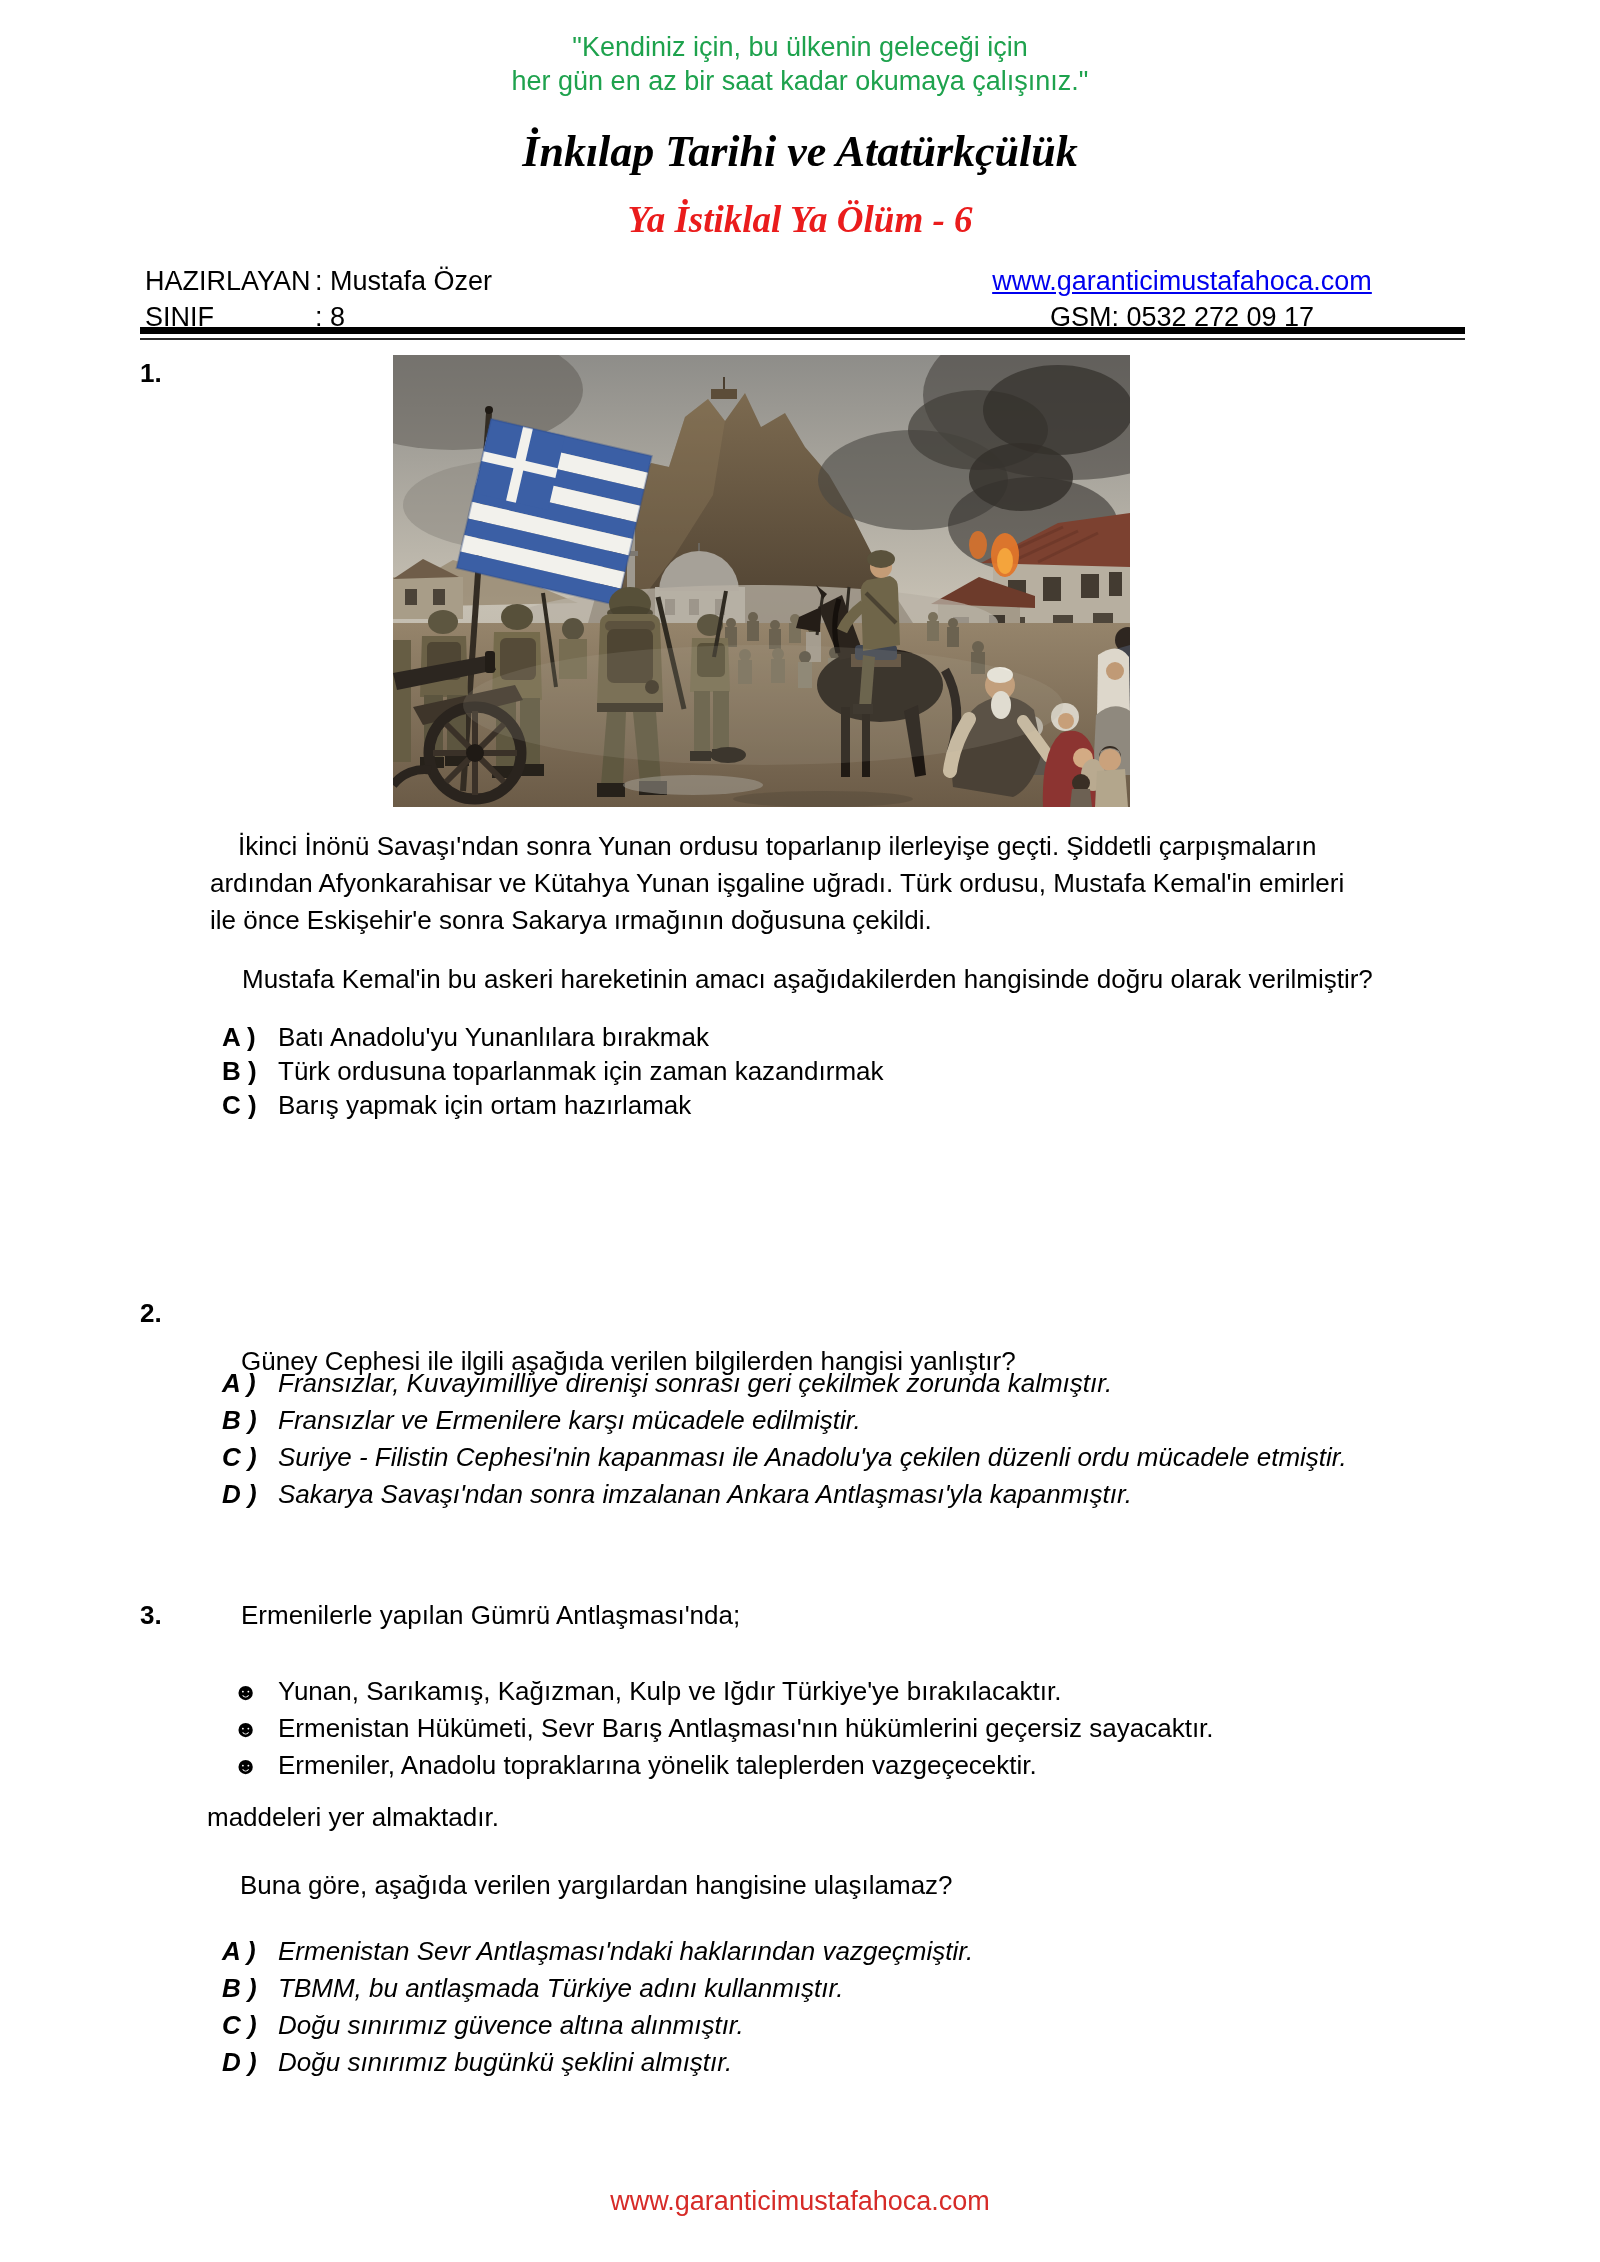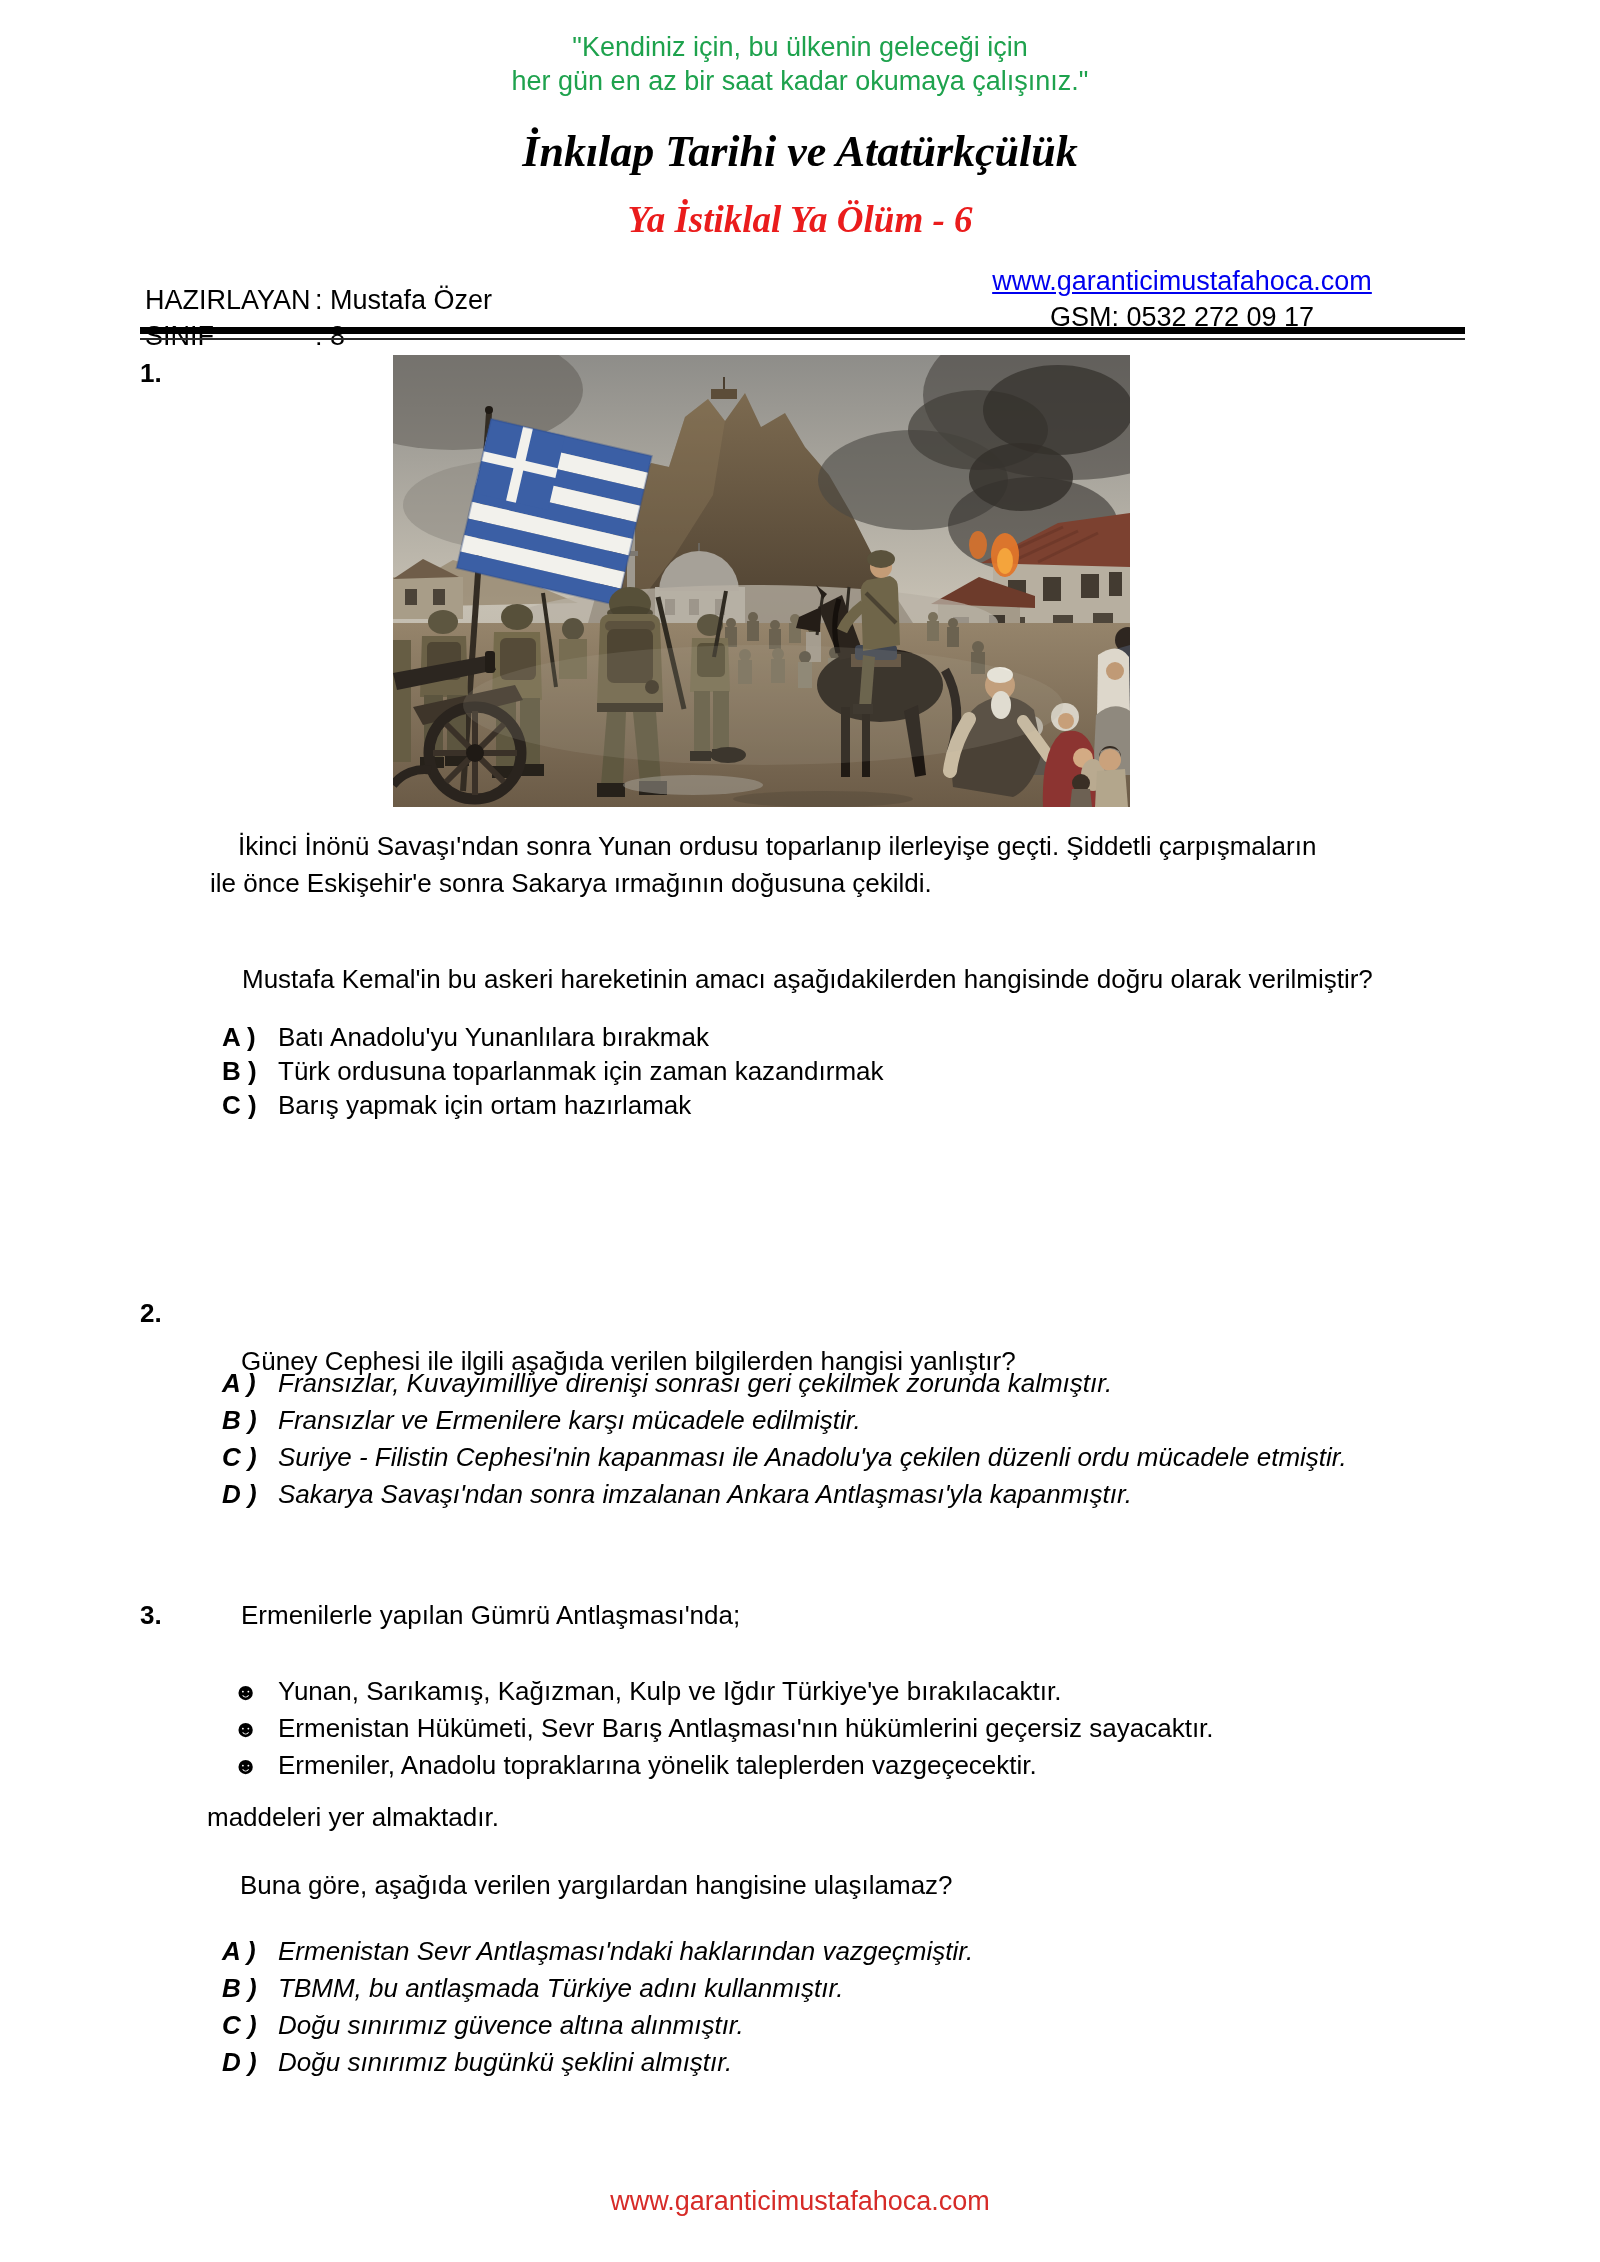--- a/index.html
+++ b/index.html
@@ -7,21 +7,21 @@
     width:1600px;height:2262px;position:relative;background:#ffffff;
     font-family:"Liberation Sans", sans-serif;color:#000;font-size:26px;
     overflow:hidden;
   }
   .abs{position:absolute;}
   .center{left:0;width:1600px;text-align:center;}
   .quote{top:30px;color:#1ea24d;font-size:27px;line-height:34px;}
   .title{top:126px;font-family:"Liberation Serif",serif;font-weight:bold;font-style:italic;font-size:44px;}
   .subtitle{top:198px;font-family:"Liberation Serif",serif;font-weight:bold;font-style:italic;font-size:37px;color:#ea1c1c;}
   .inforow{font-size:27px;white-space:nowrap;}
-  .inflabel{display:inline-block;width:170px;margin-top:19px;}
+  .inflabel{display:inline-block;width:170px;}
   .rightcol{left:983px;width:398px;text-align:center;font-size:27px;}
   a.weblink{color:#0000ee;text-decoration:underline;cursor:pointer;}
   .rule{left:140px;width:1325px;top:327px;height:4px;border-top:7px solid #000;border-bottom:2px solid #2a2a2a;}
   .qnum{font-weight:bold;}
   .parline{line-height:37px;white-space:nowrap;}
   .indent{padding-left:28px;}
   .optrow{height:34px;white-space:nowrap;}
   .optrow2{height:37px;white-space:nowrap;font-style:italic;}
   .optlabel{font-weight:bold;display:inline-block;width:56px;}
   .bulrow{height:37px;white-space:nowrap;}
@@ -309,20 +309,21 @@
   </g>
 
   <ellipse cx="300" cy="430" rx="70" ry="10" fill="#a8a39a" opacity="0.5"></ellipse>
   <ellipse cx="430" cy="444" rx="90" ry="8" fill="#4f4538" opacity="0.4"></ellipse>
   <ellipse cx="335" cy="400" rx="18" ry="8" fill="#262019"></ellipse>
   <ellipse cx="370" cy="350" rx="300" ry="60" fill="#b5ad9e" opacity="0.16"></ellipse>
 </svg>
 
 <div class="abs" style="left:210px;top:828px;">
   <div class="parline indent">İkinci İnönü Savaşı'ndan sonra Yunan ordusu toparlanıp ilerleyişe geçti. Şiddetli çarpışmaların</div>
+  <div class="parline">ardından Afyonkarahisar ve Kütahya Yunan işgaline uğradı. Türk ordusu, Mustafa Kemal'in emirleri</div>
   <div class="parline">ile önce Eskişehir'e sonra Sakarya ırmağının doğusuna çekildi.</div>
 </div>
 
 <div class="abs" style="left:242px;top:964px;white-space:nowrap;">Mustafa Kemal'in bu askeri hareketinin amacı aşağıdakilerden hangisinde doğru olarak verilmiştir?</div>
 
 <div class="abs" style="left:222px;top:1022px;">
   <div class="optrow"><span class="optlabel">A )</span><span>Batı Anadolu'yu Yunanlılara bırakmak</span></div>
   <div class="optrow"><span class="optlabel">B )</span><span>Türk ordusuna toparlanmak için zaman kazandırmak</span></div>
   <div class="optrow"><span class="optlabel">C )</span><span>Barış yapmak için ortam hazırlamak</span></div>
 </div>

